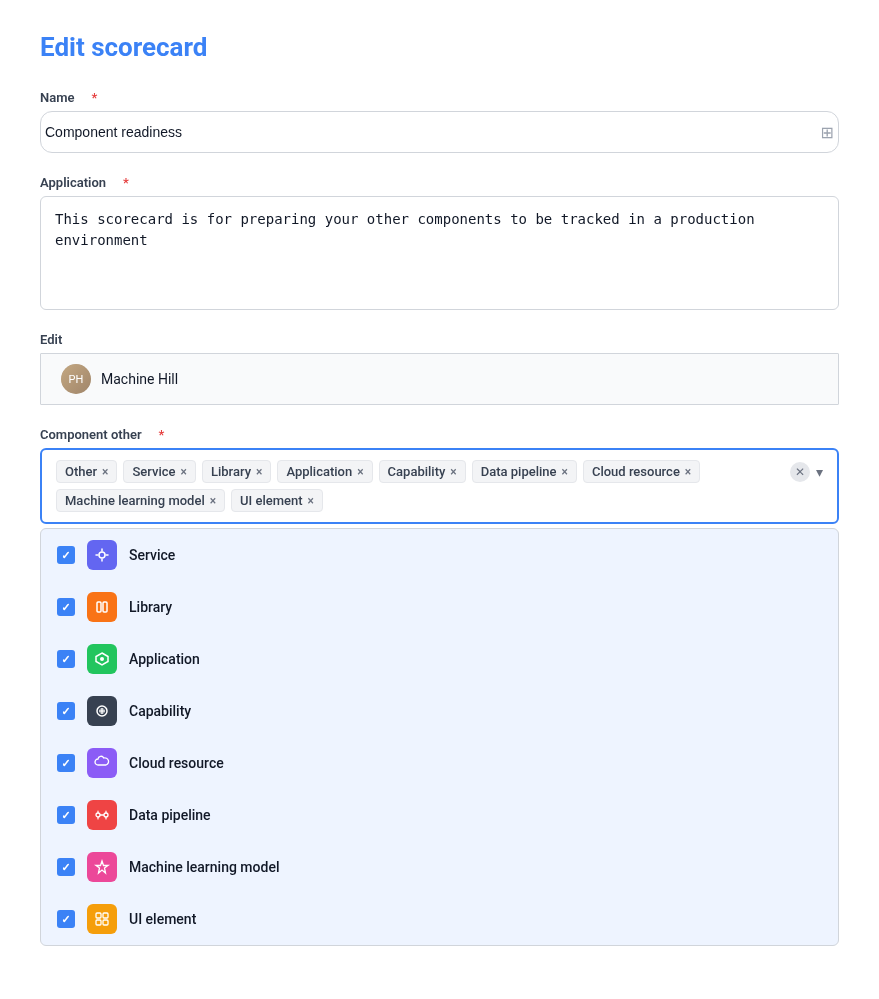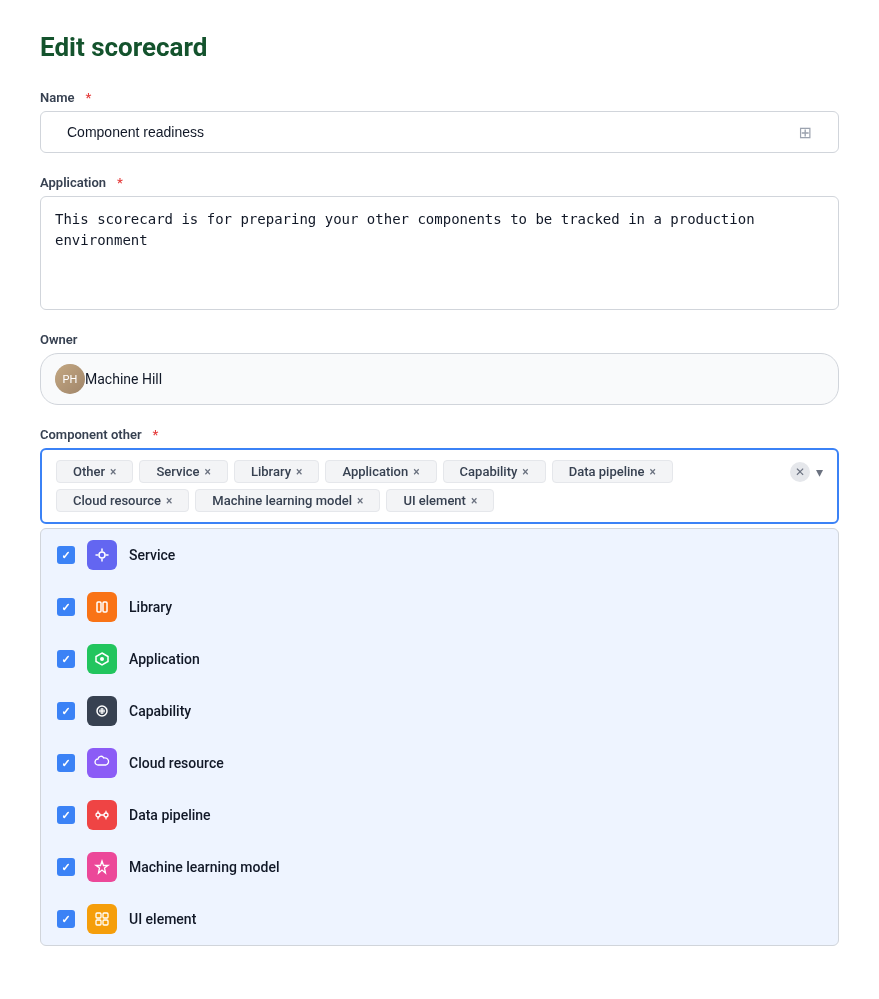--- a/index.html
+++ b/index.html
@@ -7,44 +7,44 @@
       font-family: -apple-system, BlinkMacSystemFont, 'Segoe UI', Roboto, sans-serif;
       background: #fff;
       color: #1a1a2e;
       padding: 32px 40px;
       width: 879px;
       min-height: 999px;
     }
     .page-title {
       font-size: 26px;
       font-weight: 700;
-      color: #14532d;
+      color: #3b82f6;
       margin-bottom: 28px;
     }
     .field-group {
       margin-bottom: 22px;
     }
     .field-label {
       font-size: 13px;
       font-weight: 600;
       color: #374151;
       margin-bottom: 6px;
       display: flex;
       align-items: center;
-      gap: 11px;
+      gap: 17px;
     }
     .required-star {
       color: #e53e3e;
       font-size: 13px;
     }
     .text-input {
       width: 100%;
       border: 1px solid #d1d5db;
-      border-radius: 6px;
-      padding: 10px 26px;
+      border-radius: 12px;
+      padding: 10px 4px;
       font-size: 14px;
       color: #111827;
       background: #fff;
       display: flex;
       align-items: center;
       min-height: 42px;
     }
     .text-input input {
       border: none;
       outline: none;
@@ -75,27 +75,28 @@
       line-height: 1.5;
     }
     .grid-icon {
       color: #9ca3af;
       font-size: 16px;
       flex-shrink: 0;
     }
     .owner-field {
       width: 100%;
       border: 1px solid #d1d5db;
-      border-radius: 18px;
-      padding: 10px 14px;
+      border-radius: 1px;
+      padding: 10px 20px;
       font-size: 14px;
       color: #111827;
       background: #f9fafb;
       display: flex;
       align-items: center;
+      gap: 10px;
       min-height: 46px;
     }
     .avatar {
       width: 30px;
       height: 30px;
       border-radius: 50%;
       background: #c4b5a0;
       display: flex;
       align-items: center;
       justify-content: center;
@@ -130,21 +131,21 @@
       gap: 6px;
       flex: 1;
     }
     .tag {
       display: inline-flex;
       align-items: center;
       gap: 5px;
       background: #f3f4f6;
       border: 1px solid #e5e7eb;
       border-radius: 4px;
-      padding: 3px 16px;
+      padding: 3px 8px;
       font-size: 13px;
       color: #374151;
       font-weight: 500;
     }
     .tag-close {
       font-size: 12px;
       color: #6b7280;
       cursor: pointer;
       line-height: 1;
     }
@@ -247,21 +248,21 @@
     <span>Application</span>
     <span class="required-star">*</span>
   </div>
   <div class="textarea-wrapper">
     <textarea style="">This scorecard is for preparing your other components to be tracked in a production environment</textarea>
   </div>
 </div>
 
 <div class="field-group">
   <div class="field-label">
-    <span>Owner</span>
+    <span>Edit</span>
   </div>
   <div class="owner-field">
     <div class="avatar">
       <div class="avatar-img">PH</div>
     </div>
     <span>Machine Hill</span>
   </div>
 </div>
 
 <div class="field-group">

